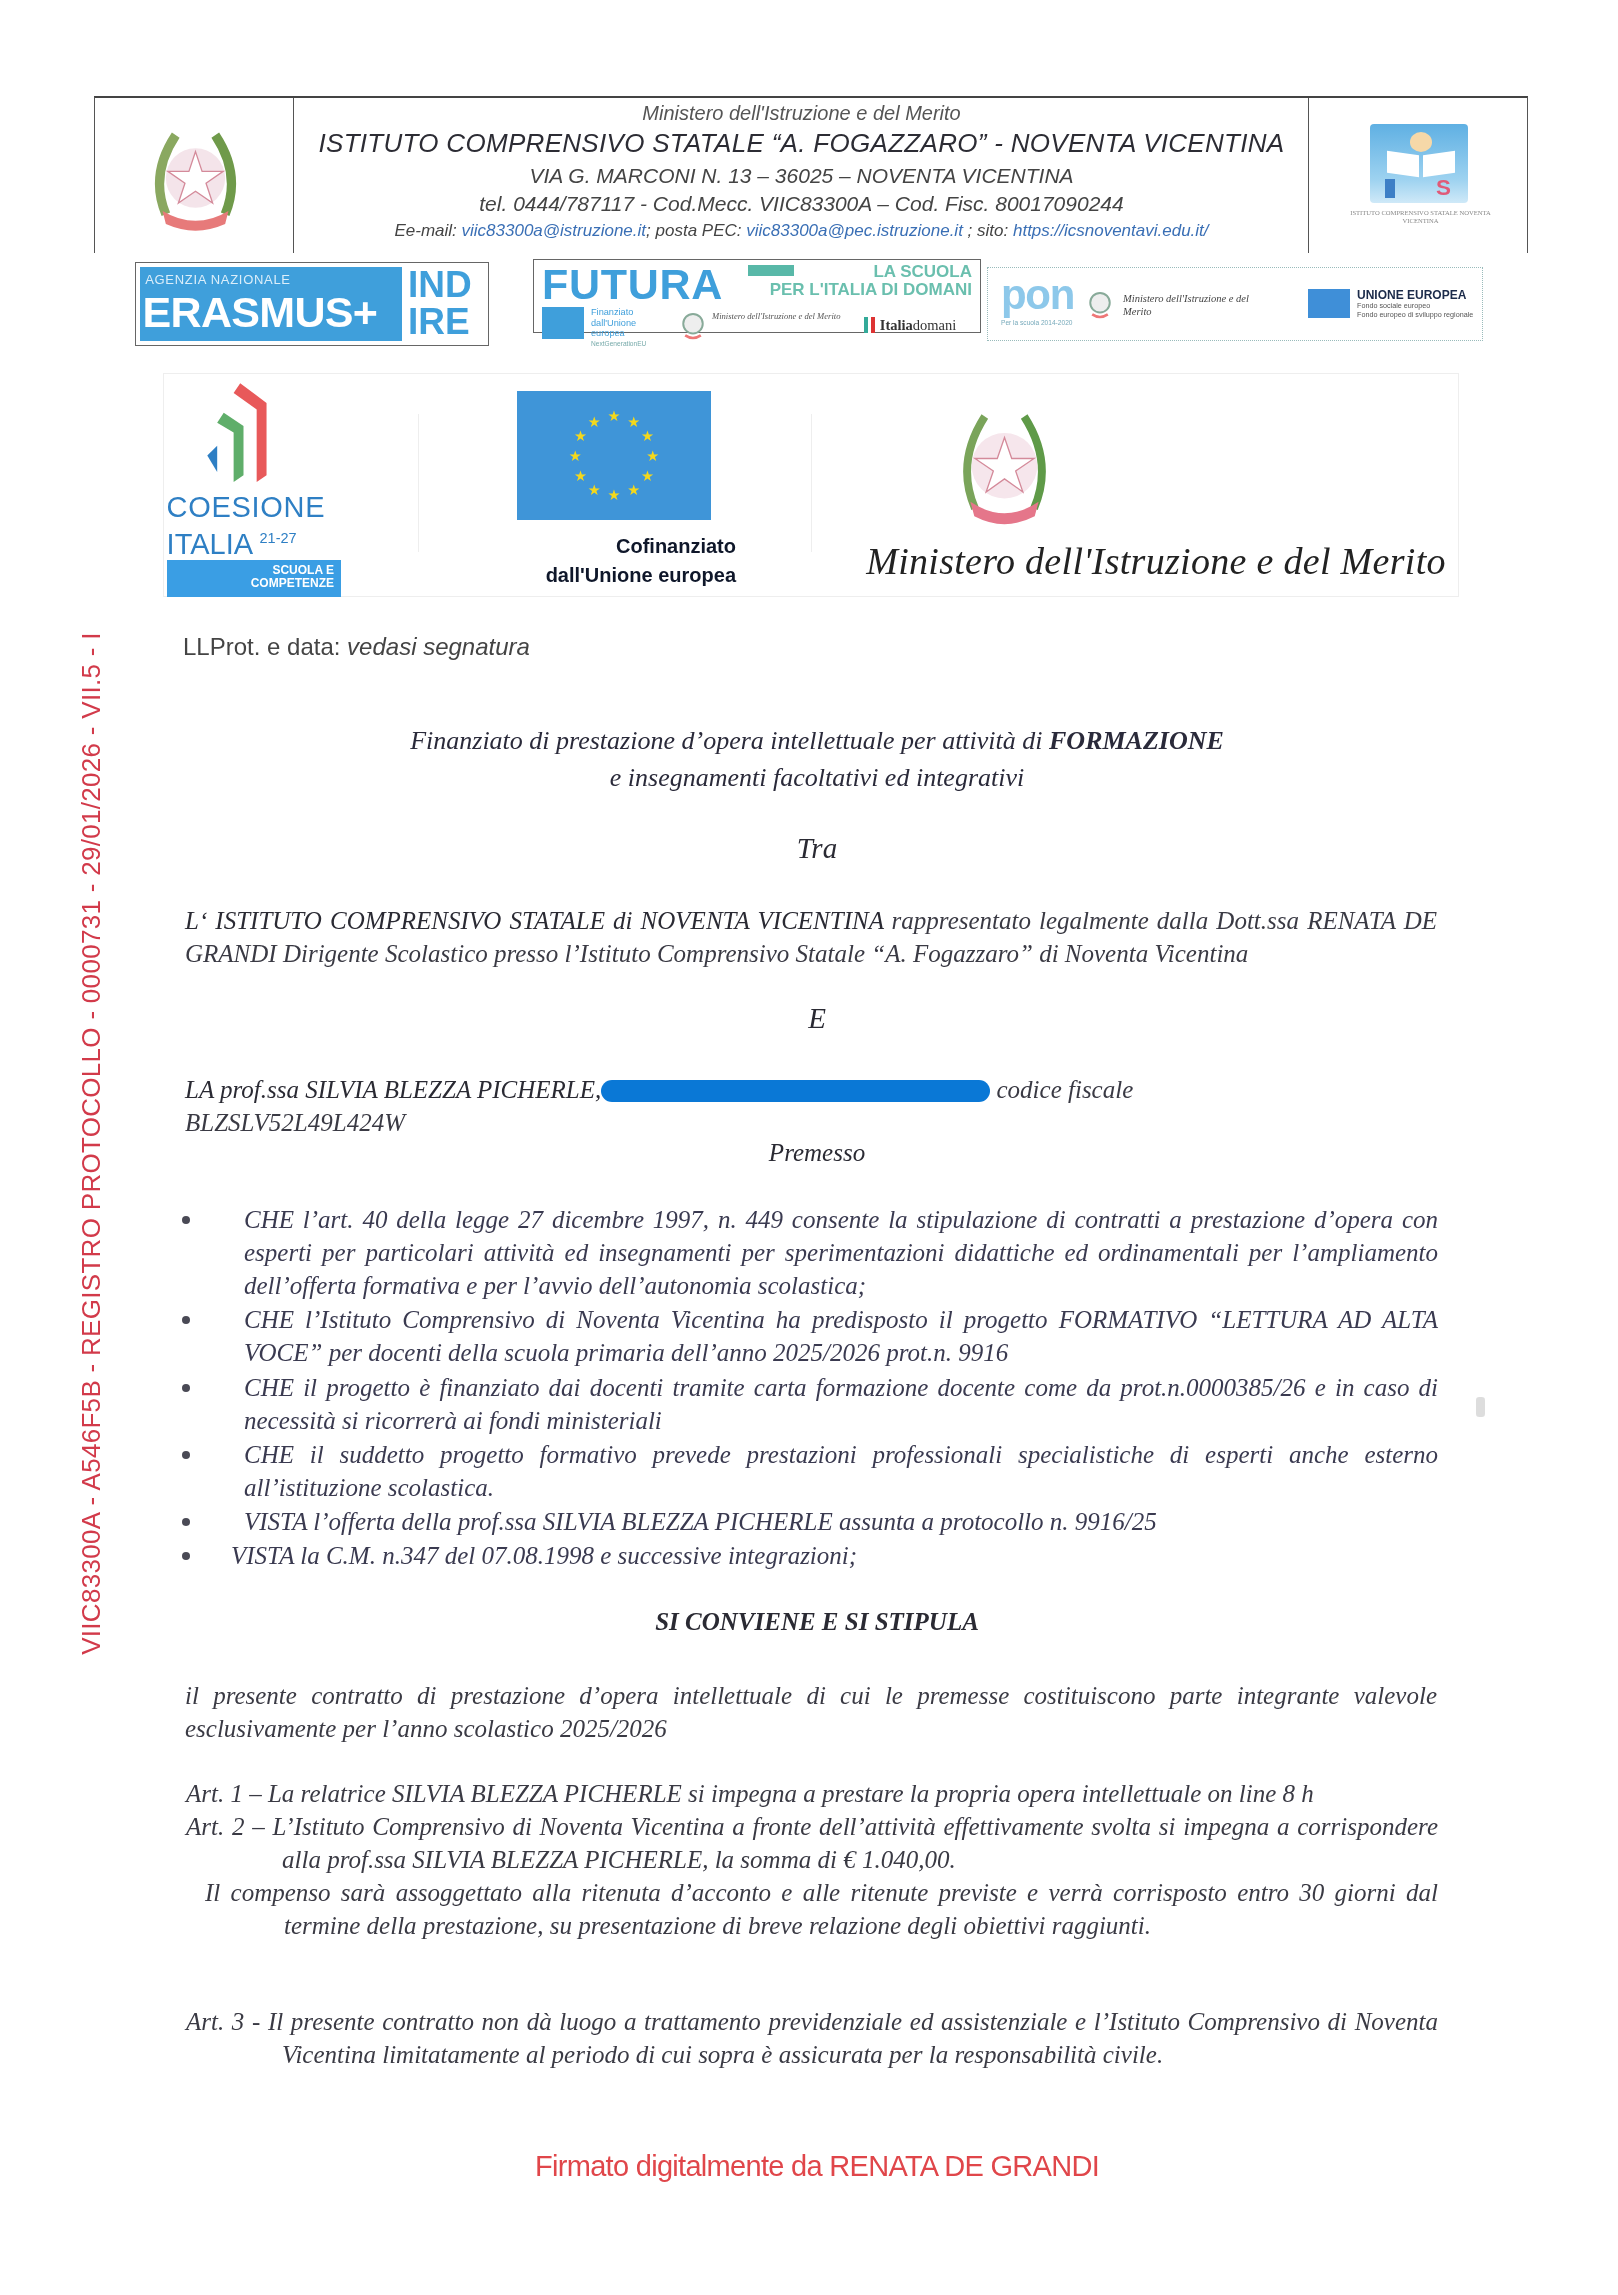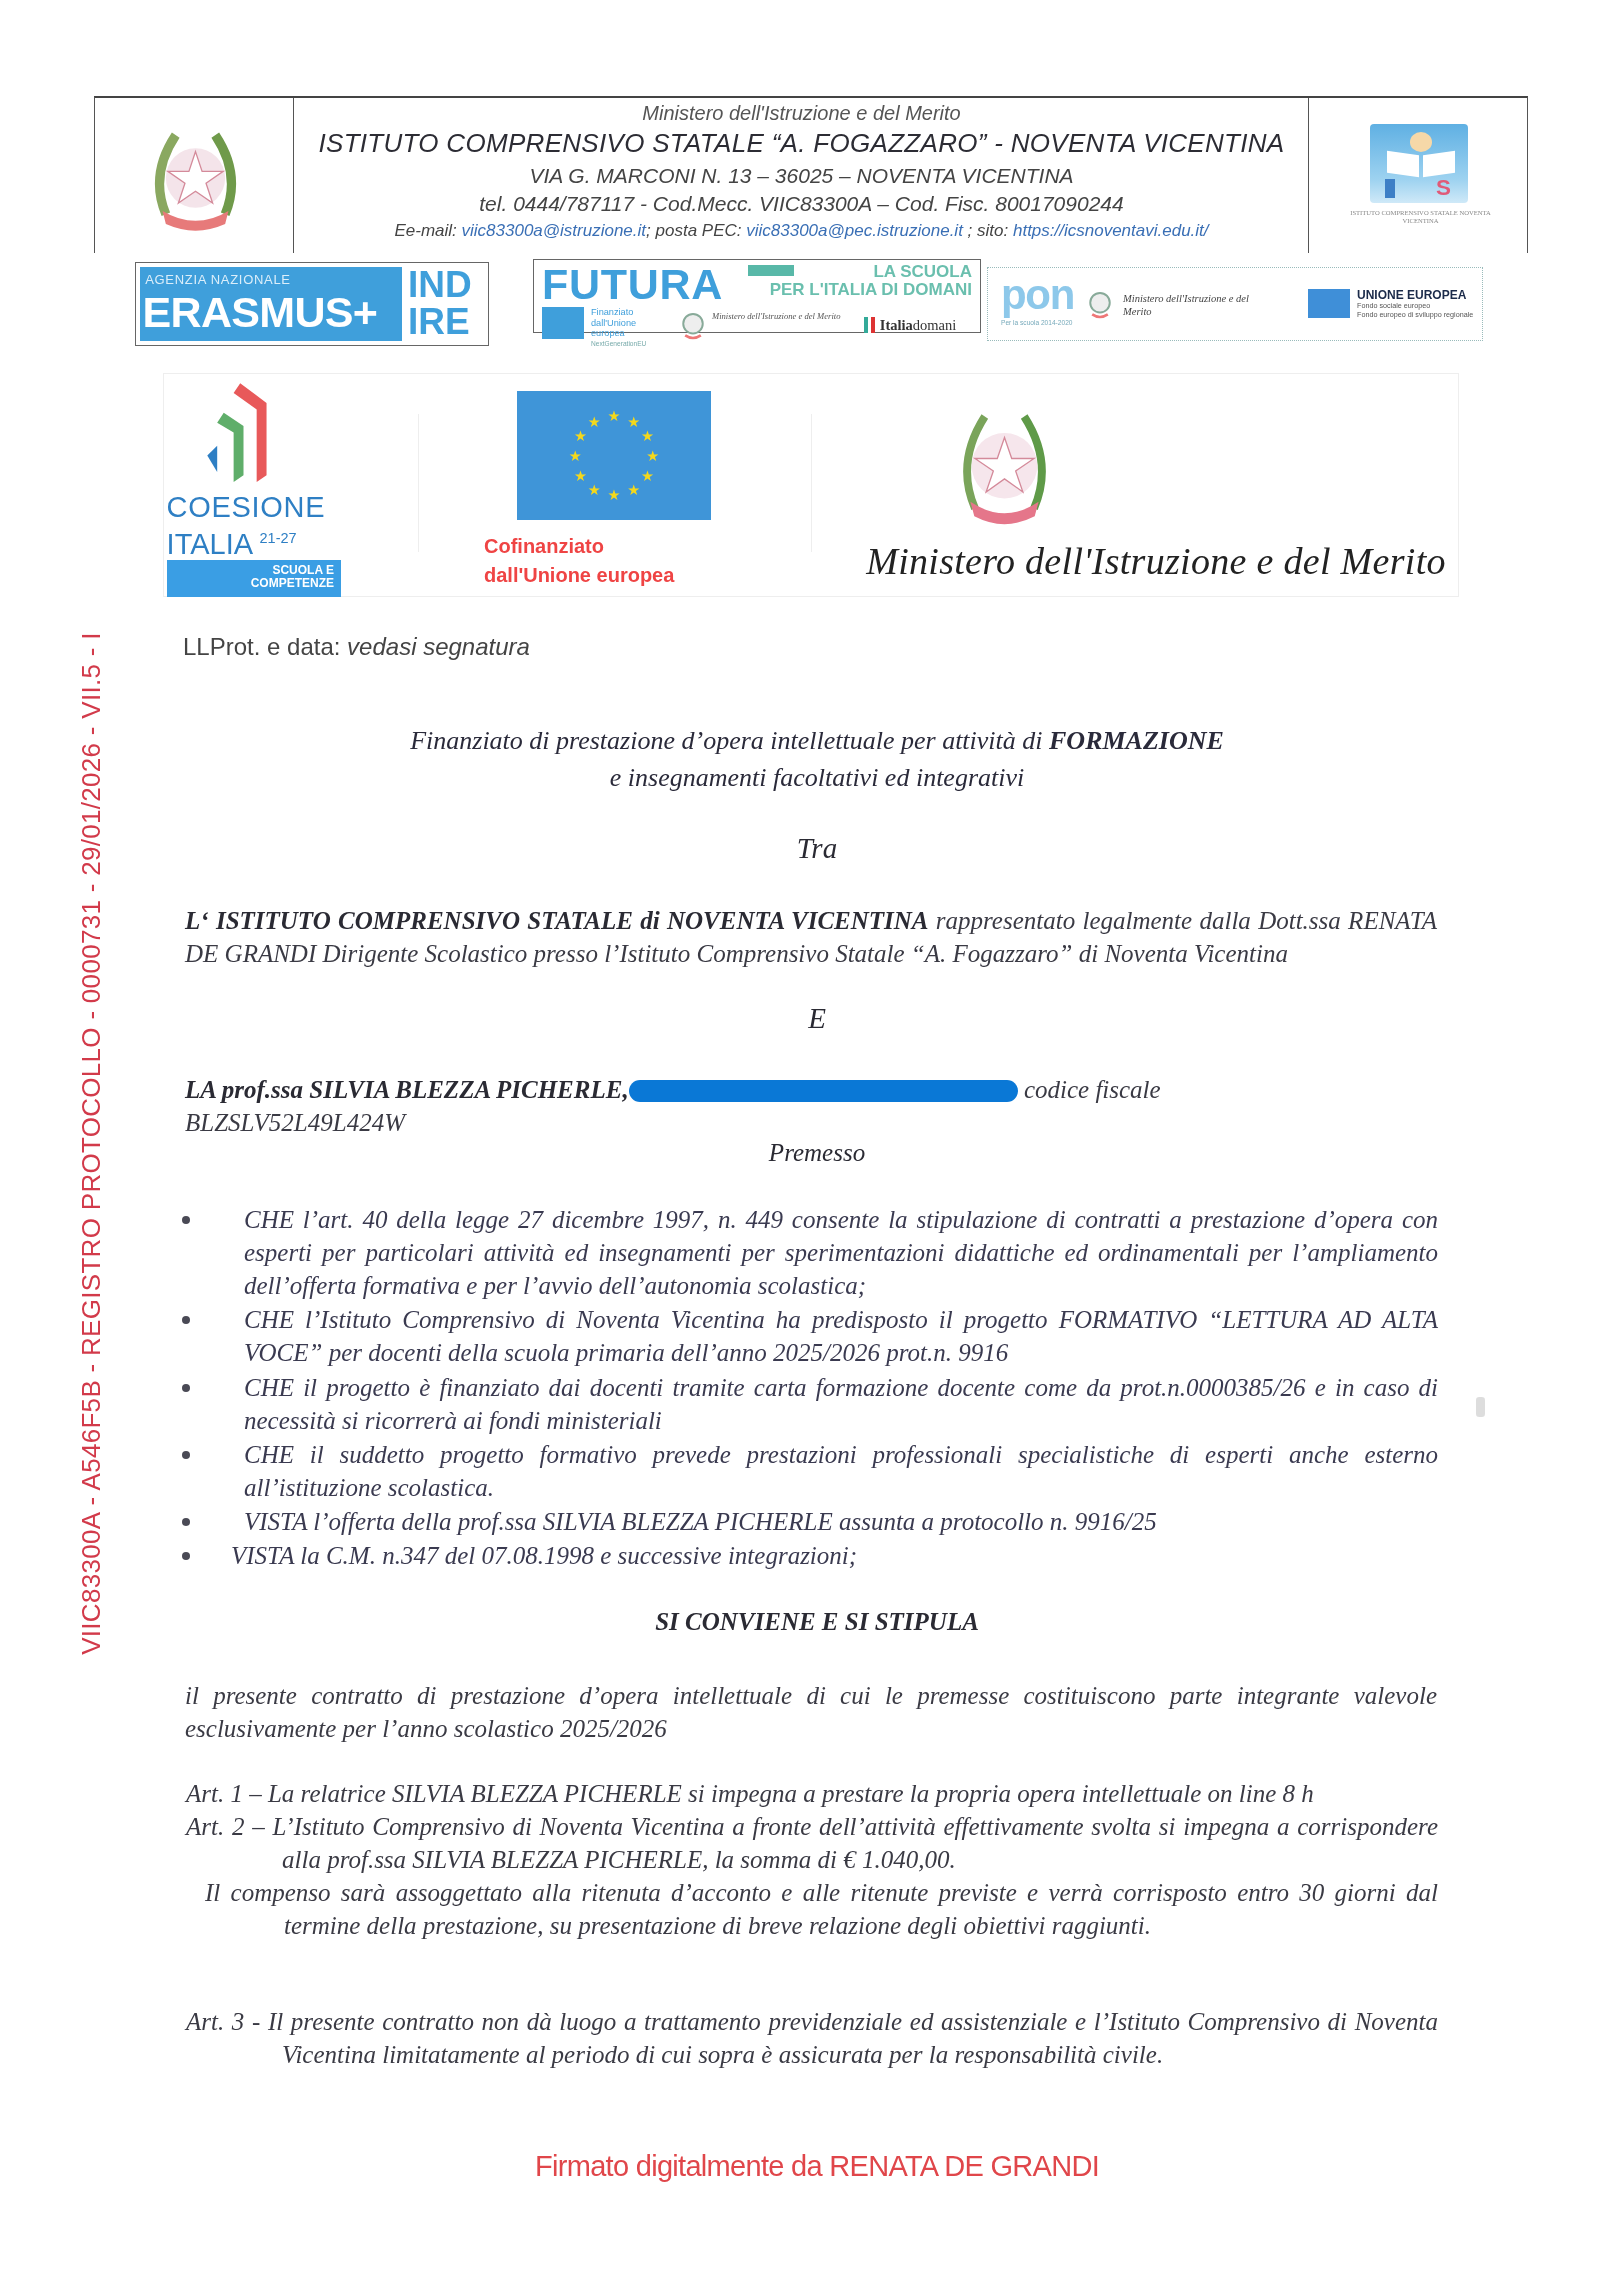--- a/index.html
+++ b/index.html
@@ -74,40 +74,40 @@
     
     .row3 { left: 163px; top: 373px; width: 1296px; height: 224px; border: 0.7px solid #eee; box-sizing: border-box; }
     .coesione-word { left: 2.6px; top: 119px; font: 29px/29px "Liberation Sans", sans-serif; color: #2e7fc4; letter-spacing: 0.7px; text-align: center; }
     .coesione-italia { left: 2.6px; top: 150px; font: 29px/29px "Liberation Sans", sans-serif; color: #2e7fc4; }
     .coesione-italia sup { font-size: 14.5px; }
     .coesione-band { left: 2.6px; top: 186px; width: 174px; height: 37px; background: #3a9ee4; }
     .coesione-band-text { right: 6.6px; top: 4px; font: bold 12px/13px "Liberation Sans", sans-serif; color: #fff; text-align: right; }
     .coesione-mark { left: 40px; top: 9.2px; width: 79px; height: 99px; }
     .vsep { width: 1.3px; background: #eee; }
     .eu-flag { left: 353px; top: 17px; width: 194px; height: 129px; background: #3f95d8; }
-    .cofin { left: 320px; top: 158px; width: 264px; text-align: left; font: bold 20px/29px "Liberation Sans", sans-serif; color: #ef4444; }
+    .cofin { left: 308px; top: 158px; width: 264px; text-align: right; font: bold 20px/29px "Liberation Sans", sans-serif; color: #0f172a; }
     .mim-emblem { left: 788px; top: 29px; width: 105px; height: 132px; }
     .mim-script { left: 692px; top: 165px; width: 600px; text-align: center; font: italic 38px "Liberation Serif", serif; color: #222; letter-spacing: 0.3px; }
 
     
     .side-stamp {
       left: 76px; top: 1753px; width: 1219px; transform-origin: 0 0; transform: rotate(-90deg);
       font: 26px "Liberation Sans", sans-serif; color: #d23a4a; white-space: nowrap; letter-spacing: 0.3px;
       text-align: center;
     }
 
     
     .prot { left: 183px; top: 633px; font: 24px "Liberation Sans", sans-serif; color: #444; }
     .prot i { font-style: italic; }
     .serif { font-family: "Liberation Serif", serif; font-style: italic; }
     .title { left: 171px; top: 722px; width: 1292px; text-align: center; font-size: 26px; line-height: 37px; color: #2a2a3a; }
     .title b { font-weight: bold; }
     .center-h { width: 1292px; left: 171px; text-align: center; font-size: 29px; color: #2a2a33; }
     .para { left: 185px; width: 1252px; font-size: 25px; line-height: 33px; text-align: justify; color: #3a3a44; }
-    .para b { font-weight: bold; color: #2a2a33; }
+    .para b { font-weight: normal; color: #2a2a33; }
     .bullets { left: 178px; top: 1203px; width: 1260px; }
     .bullet { position: relative; padding-left: 66px; font-size: 25px; line-height: 33px; text-align: justify; color: #3a3a50; margin-bottom: 1.3px; }
     .bullet .dot { position: absolute; left: 4px; top: 13px; width: 8px; height: 8px; border-radius: 50%; background: #4a4a55; }
     .bullet.shift { padding-left: 53px; }
     .art { position: relative; padding-left: 96px; text-indent: -96px; font-size: 25px; line-height: 33px; text-align: justify; color: #3a3a44; }
     .art-note { position: relative; padding-left: 98px; text-indent: -79px; font-size: 25px; line-height: 33px; text-align: justify; color: #3a3a44; }
     .sig { left: 171px; top: 2150px; width: 1292px; text-align: center; font: 29px "Liberation Sans", sans-serif; color: #e0464a; letter-spacing: -0.7px; }
     .redact { display: inline-block; width: 389px; height: 22.4px; background: #0a78d6; border-radius: 12px; vertical-align: -4px; }
     .speck { width: 9.2px; height: 20px; background: #bbb; opacity: 0.5; border-radius: 3.3px; }
   </style>

